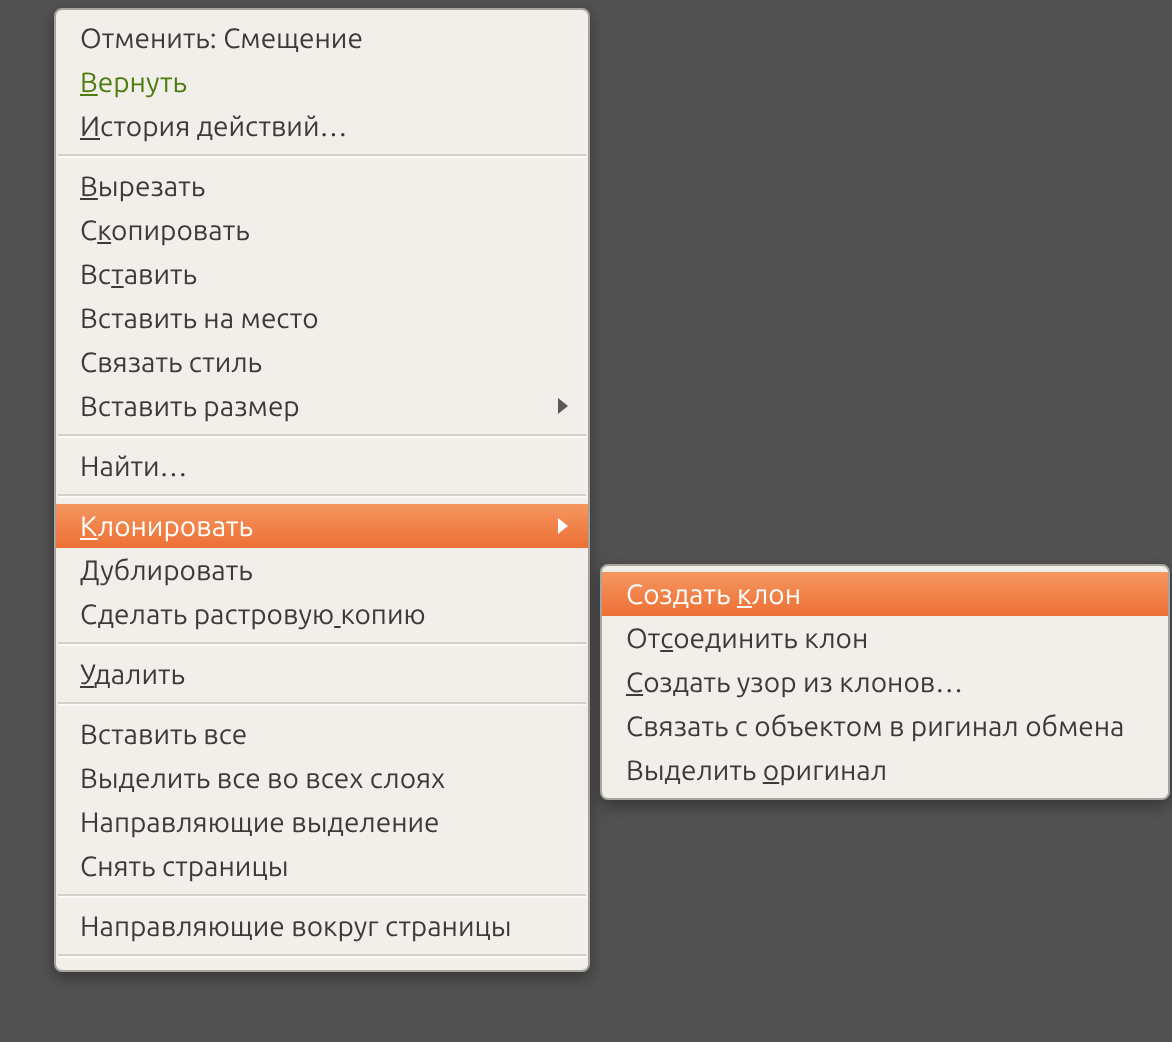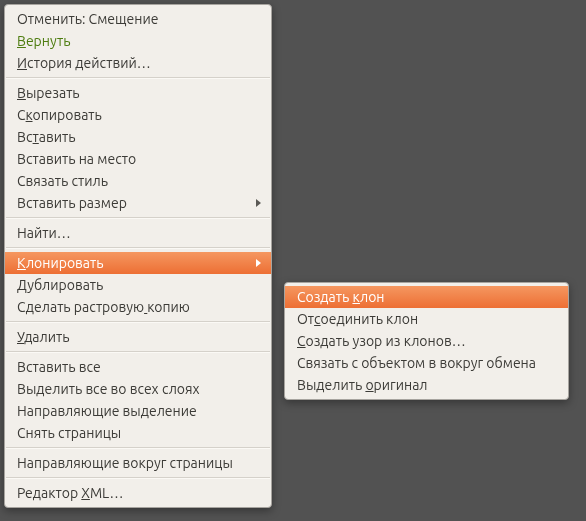--- a/index.html
+++ b/index.html
@@ -16,26 +16,26 @@
   .menu {
     position: absolute;
     background: #f2efea;
     border: 1px solid #a7a49f;
     border-radius: 4px;
     box-shadow: 0 3px 8px rgba(0,0,0,0.35);
     padding: 3px 0;
     box-sizing: border-box;
   }
   .main-menu {
-    left: 4px;
+    left: 27px;
     top: 4px;
     width: 268px;
   }
   .sub-menu {
-    left: 284px;
+    left: 300px;
     top: 282px;
     width: 285px;
   }
   .item {
     display: flex;
     align-items: center;
     height: 22px;
     padding: 0 10px 0 12px;
     white-space: nowrap;
     cursor: default;
@@ -127,33 +127,30 @@
       <span class="label">Направляющие выделение</span>
     </div>
     <div class="item">
       <span class="label">Снять страницы</span>
     </div>
     <div class="sep"></div>
     <div class="item">
       <span class="label">Направляющие вокруг страницы</span>
     </div>
     <div class="sep"></div>
-    <div class="item">
-      <span class="label">Редактор <span class="u">X</span>ML…</span>
-    </div>
   </div>
 <div class="menu sub-menu" id="sub-menu">
     <div class="item highlight">
       <span class="label">Создать <span class="u">к</span>лон</span>
     </div>
     <div class="item">
       <span class="label">От<span class="u">с</span>оединить клон</span>
     </div>
     <div class="item">
       <span class="label"><span class="u">С</span>оздать узор из клонов…</span>
     </div>
     <div class="item">
-      <span class="label">Связать с объектом в вокруг обмена</span>
+      <span class="label">Связать с объектом в ригинал обмена</span>
     </div>
     <div class="item">
       <span class="label">Выделить <span class="u">о</span>ригинал</span>
     </div>
   </div>
 
 </body></html>

